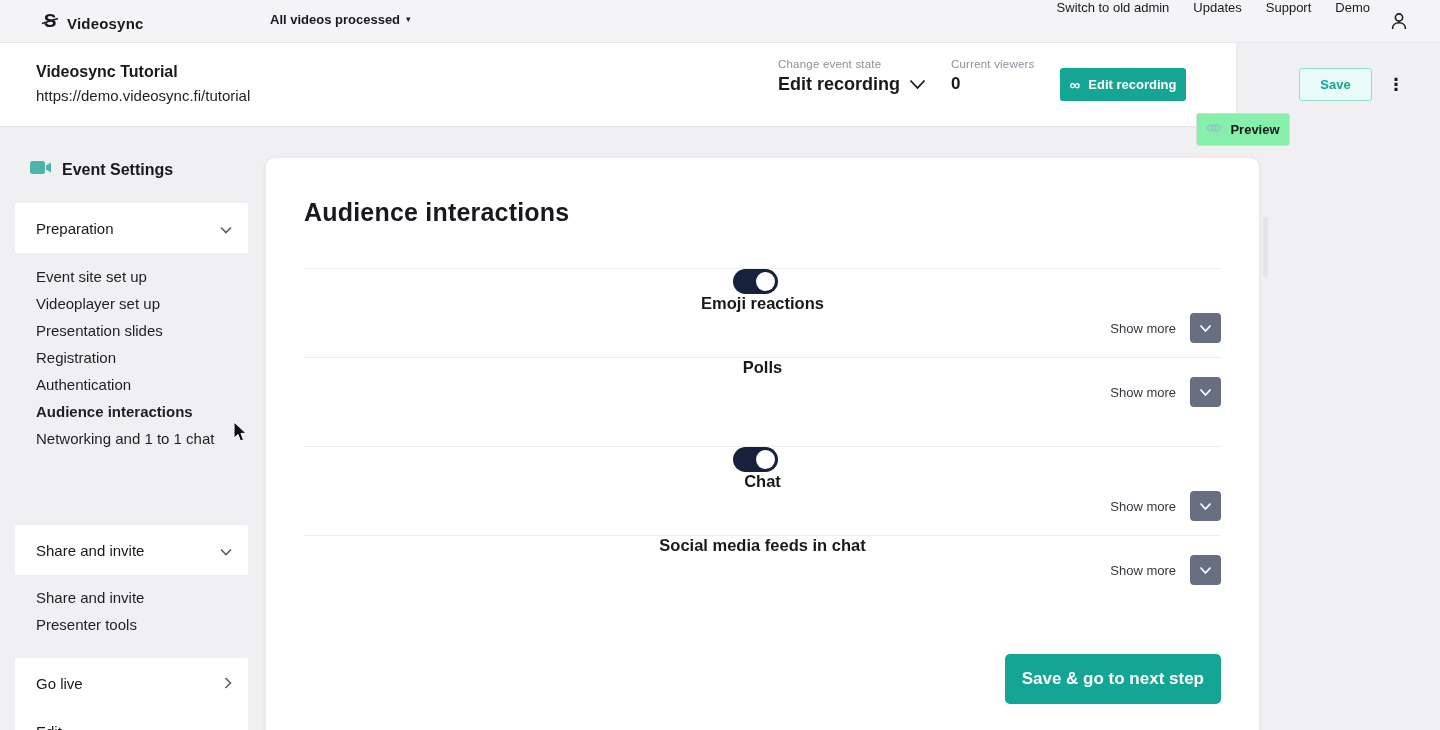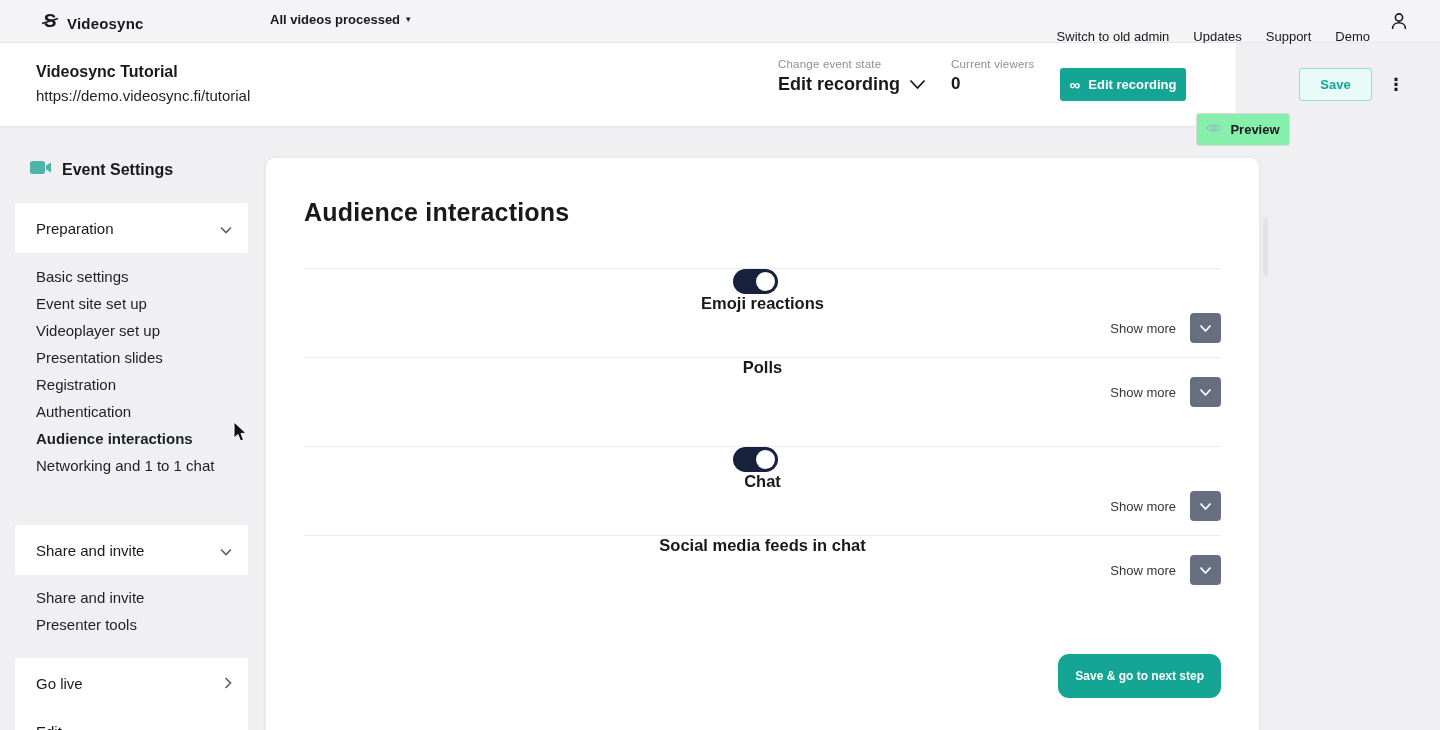--- a/index.html
+++ b/index.html
@@ -15,21 +15,21 @@
     position:absolute; left:0; top:0; width:1440px; height:43px;
     background:#f4f4f6; border-bottom:1px solid #e7e7ea;
   }
   .brand{ position:absolute; left:40px; top:10px; display:flex; align-items:center; gap:7px; cursor:pointer;}
   .brand-name{ font-size:15px; font-weight:bold; letter-spacing:.2px; }
   .processed-dd{
     position:absolute; left:270px; top:12px; display:flex; align-items:center; gap:6px;
     font-size:13px; font-weight:bold; cursor:pointer;
   }
   .caret{ font-size:9px; line-height:1; }
-  .topnav{ position:absolute; right:70px; top:0; height:44px; display:flex; align-items:flex-end; gap:24px; }
+  .topnav{ position:absolute; right:70px; top:0; height:44px; display:flex; align-items:flex-start; gap:24px; }
   .topnav a{ font-size:13px; color:#17191d; text-decoration:none; cursor:pointer; }
   .user-btn{ position:absolute; right:30px; top:10px; width:22px; height:22px; cursor:pointer; }
 
   
   .pagehead{
     position:absolute; left:0; top:43px; width:1236px; height:83px;
     background:#ffffff; box-shadow:0 1px 2px rgba(25,25,40,.05);
   }
   .head-left{ position:absolute; left:36px; top:20px; }
   .event-title{ font-size:16px; font-weight:bold; margin-bottom:6px; }
@@ -87,22 +87,22 @@
   .feature-row{ height:88px; display:flex; align-items:center;flex-direction:column; }
   .row-label{ font-size:16.5px; font-weight:bold; }
   .toggle{ width:45px; height:25px; border-radius:13px; background:var(--navy);
            position:relative; margin-right:15px; cursor:pointer; flex:0 0 auto; }
   .toggle .knob{ position:absolute; right:3px; top:3px; width:19px; height:19px; border-radius:50%; background:#fff; }
   .row-right{ margin-left:auto; display:flex; align-items:center; gap:14px; }
   .show-more{ font-size:13px; color:#33373d; cursor:pointer; }
   .chev-btn{ width:31px; height:30px; border-radius:4px; background:var(--slate); border:none;
              display:flex; align-items:center; justify-content:center; cursor:pointer; }
   .panel-foot{ display:flex; justify-content:flex-end; margin-top:30px; }
-  .btn-next{ background:var(--teal); color:#fff; font-size:12px; font-weight:bold;
-             border:none; border-radius:11px; padding:15px 17px; cursor:pointer; }
+  .btn-next{ background:var(--teal); color:#fff; font-size:17px; font-weight:bold;
+             border:none; border-radius:5px; padding:15px 17px; cursor:pointer; }
 
   .scroll-thumb{ position:absolute; left:997px; top:59px; width:5px; height:60px;
              background:#e4e4e8; border-radius:3px; }
 
   .cursor{ position:absolute; left:233px; top:295px; width:15px; height:22px; pointer-events:none; }
 </style>
 </head>
 <body>
 
 <header class="topbar">
@@ -194,21 +194,20 @@
     <div class="sb-section sec-preparation">
       <span>Preparation</span>
       <span class="chev">
         <svg width="12" height="8" viewBox="0 0 12 8" fill="none" stroke="#5a5e66" stroke-width="1.6">
             <polyline points="1,1.5 6,6.5 11,1.5"></polyline>
           </svg>
       </span>
     </div>
 
     <div class="sb-items items-prep">
-      <div class="sb-item">Basic settings</div>
       <div class="sb-item">Event site set up</div>
       <div class="sb-item">Videoplayer set up</div>
       <div class="sb-item">Presentation slides</div>
       <div class="sb-item">Registration</div>
       <div class="sb-item">Authentication</div>
       <div class="sb-item active">Audience interactions</div>
       <div class="sb-item">Networking and 1 to 1 chat</div>
     </div>
 
     <div class="sb-section sec-share">

